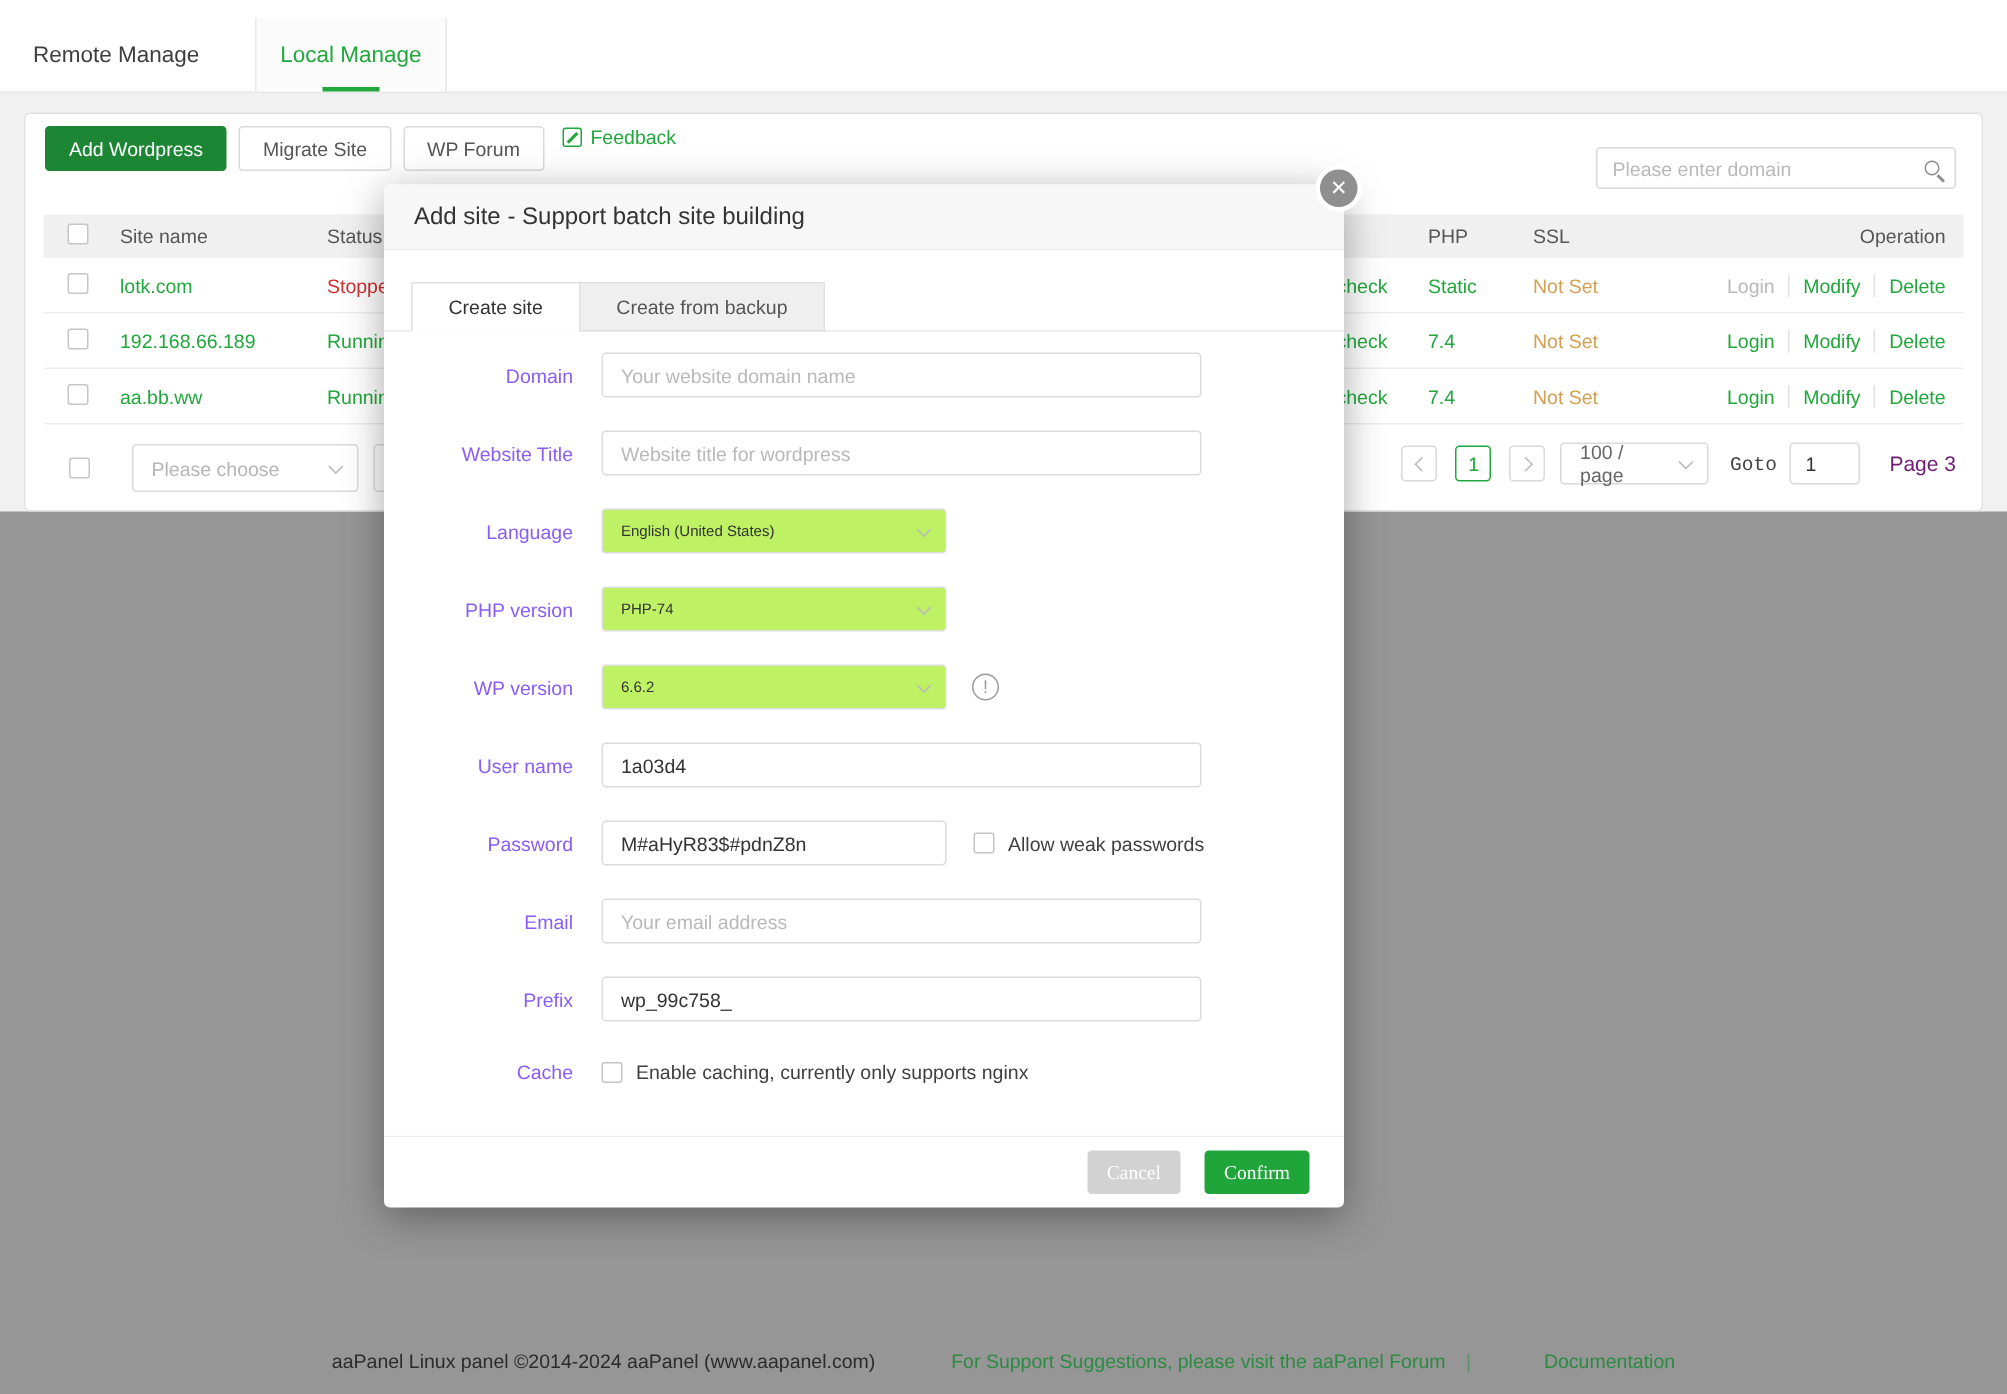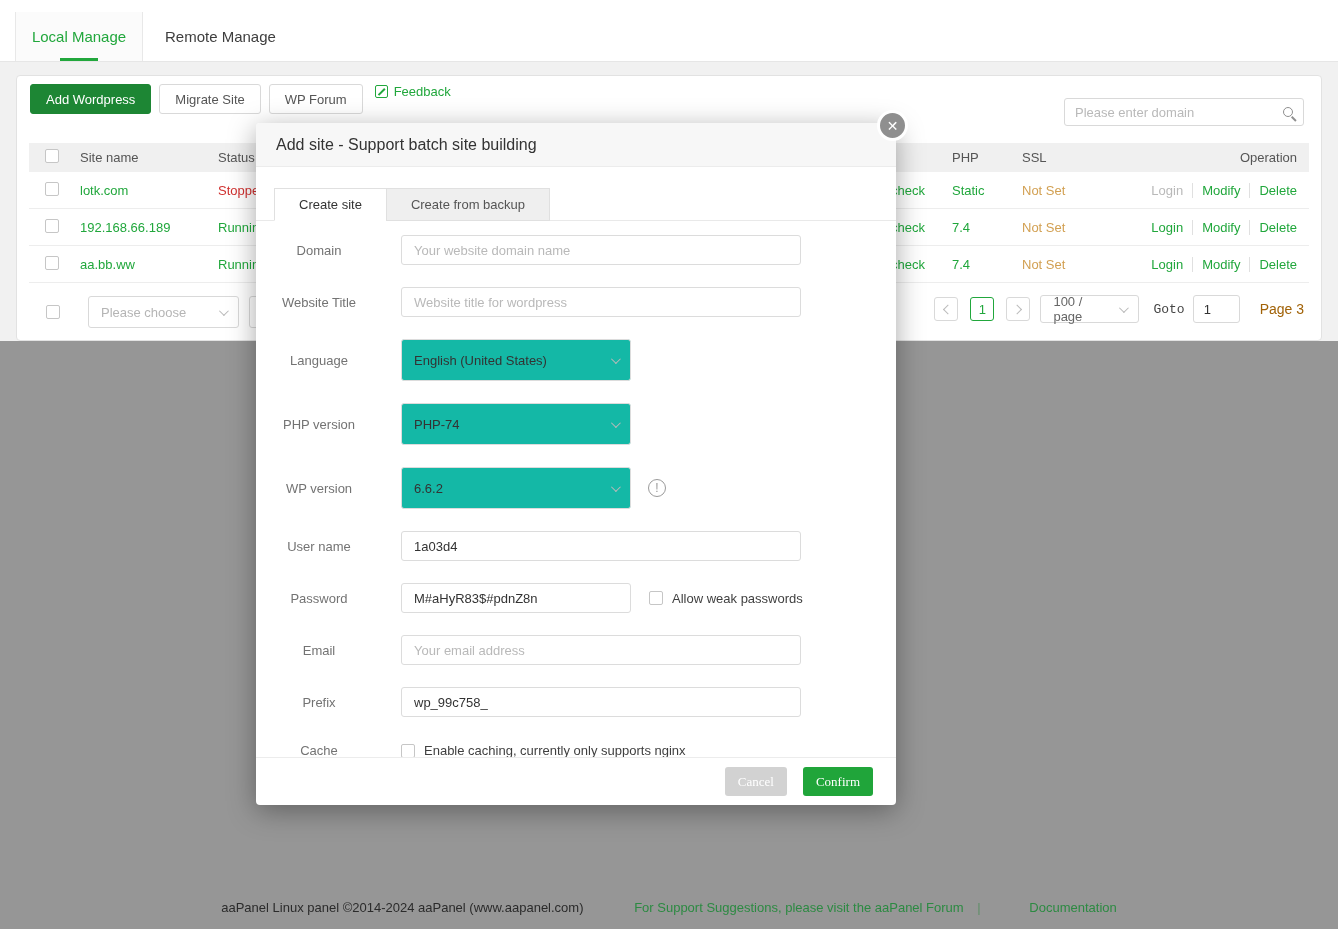--- a/index.html
+++ b/index.html
@@ -77,21 +77,21 @@
             display:inline-flex; align-items:center; justify-content:center; cursor:pointer; margin-left:12px; }
   .pg-box:first-child { margin-left:0; }
   .pg-chevron { width:7px; height:7px; border-left:1.5px solid #bcbcbc; border-bottom:1.5px solid #bcbcbc; }
   .pg-prev .pg-chevron { transform:rotate(45deg) translate(1px,-1px); }
   .pg-next .pg-chevron { transform:rotate(225deg) translate(1px,-1px); }
   .pg-cur { border-color:#21a73c; color:#21a73c; font-size:13px; }
   .sel-perpage { width:99px; height:28px; margin-left:10px; color:#666; font-size:13px; }
   .goto-label { margin-left:14px; color:#444; font-size:13px;font-family:Liberation Mono, monospace; }
   .goto-input { width:47px; height:28px; border:1px solid #d9d9d9; border-radius:3px; margin-left:8px;
                 padding:0 10px; font-size:13px; color:#333; outline:none; font-family:"Liberation Sans",sans-serif; }
-  .page-info { margin-left:20px; font-size:14px; color:#a16207; }
+  .page-info { margin-left:20px; font-size:14px; color:#701a75; }
   
   .footer { position:absolute; bottom:14px; width:100%; text-align:center; font-size:13px; color:#2b2b2b; }
   .footer .sep { color:#5f8f68; margin:0 10px; }
   .f-link { color:#2c8a42; cursor:pointer; text-decoration:none;margin-left:35px; }
   
   .modal { position:absolute; left:256px; top:123px; width:640px; height:682px; background:#fff;
            border-radius:4px; box-shadow:0 6px 28px rgba(0,0,0,.35); z-index:100; }
   .m-header { height:44px; background:#f7f7f7; border-bottom:1px solid #ececec;
               border-radius:4px 4px 0 0; line-height:44px; padding-left:20px; font-size:16px; color:#333; }
   .m-close { position:absolute; top:-13px; right:-12px; width:31px; height:31px; border-radius:50%;
@@ -99,53 +99,53 @@
              display:flex; align-items:center; justify-content:center; cursor:pointer; z-index:101; }
   .m-tabs { margin:21px 0 0 18px; display:flex; position:relative; }
   .m-tabs::after { content:""; position:absolute; left:-18px; right:0; bottom:0; height:1px; background:#e9e9e9; }
   .m-tab { height:33px; line-height:32px; border:1px solid #e0e0e0; background:#efefef; color:#555;
            padding:0 24px; font-size:13px; cursor:pointer; position:relative; z-index:2; }
   .m-tab + .m-tab { margin-left:-1px; }
   .m-tab.active { background:#fff; border-bottom-color:#fff; color:#333; }
   .form { margin-top:14px; }
   .frow { display:flex; align-items:center; margin-bottom:22px; }
   .frow-cache { margin-top:26px; }
-  .flabel { width:126px; flex:none; text-align:center; margin-right:19px; color:#737373; font-size:13px; }
+  .flabel { width:126px; flex:none; text-align:right; margin-right:19px; color:#8b5cf6; font-size:13px; }
   .input { height:30px; border:1px solid #dcdcdc; border-radius:3px; padding:0 12px; font-size:13px;
            color:#333; outline:none; background:#fff; font-family:"Liberation Sans",sans-serif; }
   .input::placeholder { color:#b9b9b9; }
   .w-wide { width:400px; }
   .w-narrow { width:230px; }
-  .fsel { width:230px; height:42px; border:1px solid #dcdcdc; border-radius:3px; background:#14b8a6;
+  .fsel { width:230px; height:30px; border:1px solid #dcdcdc; border-radius:3px; background:#bef264;
           display:inline-flex; align-items:center; justify-content:space-between; padding:0 12px;
-          color:#333; font-size:13px; cursor:pointer; }
+          color:#333; font-size:10px; cursor:pointer; }
   .warn { width:18px; height:18px; border:1px solid #9a9a9a; border-radius:50%; color:#9a9a9a;
           font-size:12px; line-height:16px; text-align:center; margin-left:17px; flex:none; }
   .cbgroup { display:inline-flex; align-items:center; margin-left:18px; color:#3f3f3f; font-size:13px; cursor:pointer; }
   .cbgroup .cb { margin-right:9px; }
   .m-footer { position:absolute; bottom:0; left:0; right:0; height:48px; border-top:1px solid #ececec;
               display:flex; align-items:center; justify-content:flex-end; padding-right:23px;
               border-radius:0 0 4px 4px; }
   .m-btn { height:29px; min-width:60px; padding:0 13px; border-radius:3px; border:none; font-size:13px;
            color:#fff; cursor:pointer; font-family:Liberation Serif, serif; }
   .m-cancel { background:#d2d2d2; margin-right:16px; }
   .m-confirm { background:#20a53a; }
 </style>
 </head>
 <body>
 
 <div>
 
   <header class="topbar">
+    <div class="top-tab">
+      <span>Remote Manage</span>
+    </div>
     <div class="top-tab active">
       <span>Local Manage</span>
       <i class="tab-underline"></i>
-    </div>
-    <div class="top-tab">
-      <span>Remote Manage</span>
     </div>
   </header>
 
   <div class="band">
     <div class="card">
 
       <div class="toolbar">
         <button class="btn btn-primary">Add Wordpress</button>
         <button class="btn">Migrate Site</button>
         <button class="btn">WP Forum</button>

